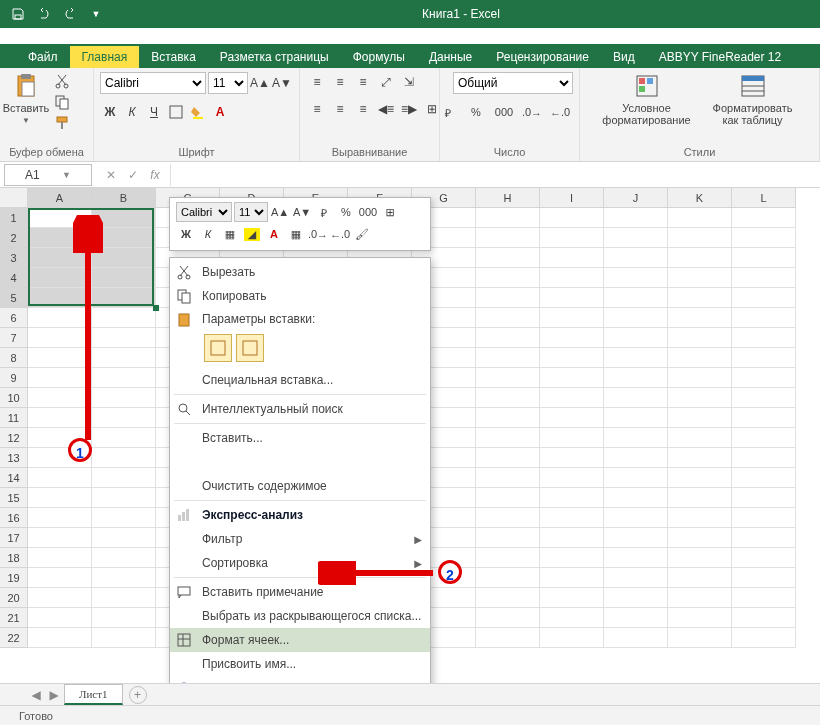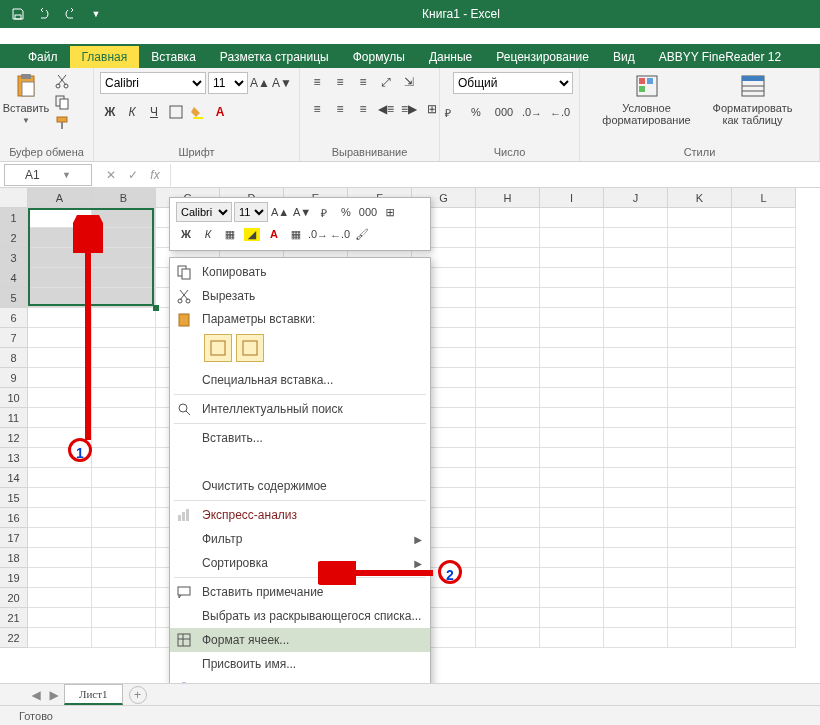--- a/index.html
+++ b/index.html
@@ -105,21 +105,21 @@
 .minitb .b { font-weight:bold; }
 .minitb .i { font-style:italic; }
 
 
 .ctx { position:absolute; top:257px; left:169px; width:262px; background:#fff; border:1px solid #b5b5b5; box-shadow:2px 2px 8px rgba(0,0,0,.25); padding:2px 0; }
 .ctx .item { display:flex; align-items:center; height:24px; padding:0 8px 0 4px; font-size:12px; cursor:pointer; gap:8px; }
 .ctx .item:hover, .ctx .item.hover { background:#d5e1cf; }
 .ctx .item .ic { width:20px; height:18px; display:flex;align-items:center;justify-content:center; }
 .ctx .item .txt { flex:1; }
 .ctx .item .arrow { color:#666; font-size:10px; }
-.ctx .item.disabled { color:#7f1d1d; cursor:default; }
+.ctx .item.disabled { color:#0f172a; cursor:default;font-weight:bold; }
 .ctx .item.header { font-weight:normal; height:22px; }
 .ctx .pasteicons { display:flex; gap:4px; padding:4px 0 6px 34px; }
 .ctx .pasteicons .pi { width:28px;height:28px;border:1px solid #d0b050;background:#fff0c0;cursor:pointer;display:flex;align-items:center;justify-content:center; }
 .ctx .sep { height:1px; background:#e0e0e0; margin:2px 4px; }
 
 
 .circle { position:absolute; width:24px;height:24px;border:3px solid #e00000;border-radius:50%;background:#fff;color:#0040d0;font-weight:bold;font-size:14px;text-align:center;line-height:24px; z-index:50; }
 .redarrow { position:absolute; z-index:40; }
 
 svg { display:block; }
@@ -684,35 +684,35 @@
     <div class="mini">.0→</div>
     <div class="mini">←.0</div>
     <div class="mini">🖌</div>
   </div>
 </div>
 
 <div class="ctx">
   <div class="item">
     <span class="ic">
         <svg width="16" height="16">
-          <rect x="2" y="2" width="8" height="10" fill="none" stroke="#555"></rect>
-          <rect x="6" y="5" width="8" height="10" fill="#fff" stroke="#555"></rect>
-        </svg>
-      </span>
-    <span class="txt">Копировать</span>
-  </div>
-  <div class="item">
-    <span class="ic">
-        <svg width="16" height="16">
           <path d="M4 2l8 10M12 2L4 12" stroke="#555" fill="none"></path>
           <circle cx="4" cy="13" r="2" fill="none" stroke="#555"></circle>
           <circle cx="12" cy="13" r="2" fill="none" stroke="#555"></circle>
         </svg>
       </span>
     <span class="txt">Вырезать</span>
+  </div>
+  <div class="item">
+    <span class="ic">
+        <svg width="16" height="16">
+          <rect x="2" y="2" width="8" height="10" fill="none" stroke="#555"></rect>
+          <rect x="6" y="5" width="8" height="10" fill="#fff" stroke="#555"></rect>
+        </svg>
+      </span>
+    <span class="txt">Копировать</span>
   </div>
   <div class="item header">
     <span class="ic">
         <svg width="16" height="16">
           <rect x="3" y="3" width="10" height="12" fill="#e8a33d" stroke="#b07020"></rect>
         </svg>
       </span>
     <span class="txt">Параметры вставки:</span>
   </div>
   <div class="pasteicons">

